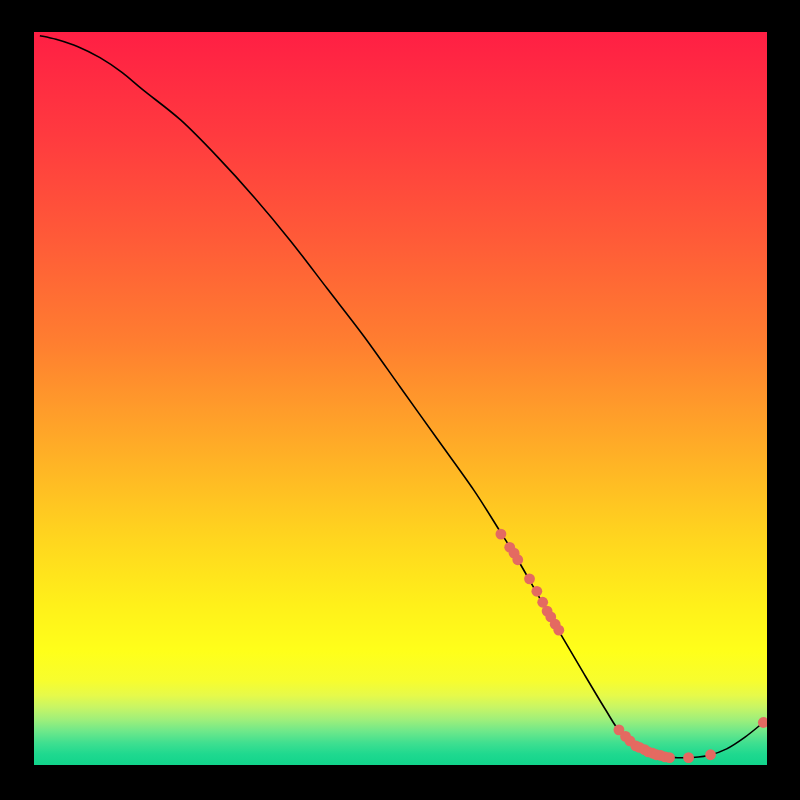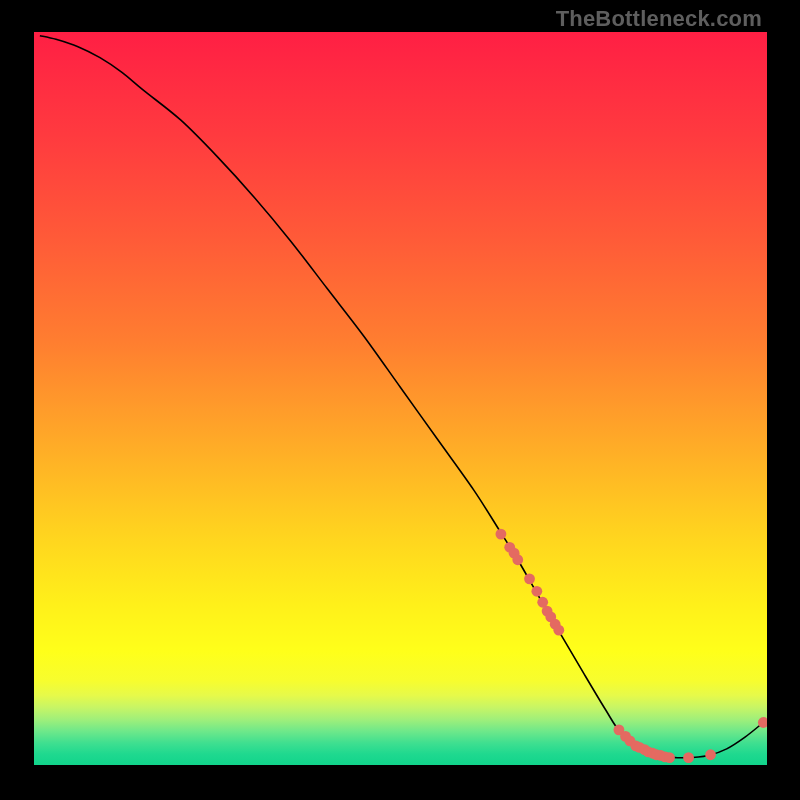--- a/index.html
+++ b/index.html
@@ -49,21 +49,20 @@
   }
   svg .marker {
     fill: #e46a61;
     stroke: none;
   }
 </style>
 </head>
 <body>
 <div class="frame">
 
-  <div class="watermark">TheBottleneck.com</div>
 
   <div class="plot-area">
     <svg id="plot-svg" width="733" height="733" viewBox="0 0 733 733">
         <defs>
           <linearGradient id="bg-grad" x1="0" y1="0" x2="0" y2="1">
             <stop offset="0.00%" stop-color="#ff1f44"></stop>
             <stop offset="14.00%" stop-color="#ff3a3f"></stop>
             <stop offset="28.00%" stop-color="#ff5a38"></stop>
             <stop offset="42.00%" stop-color="#ff7d30"></stop>
             <stop offset="55.00%" stop-color="#ffa728"></stop>

